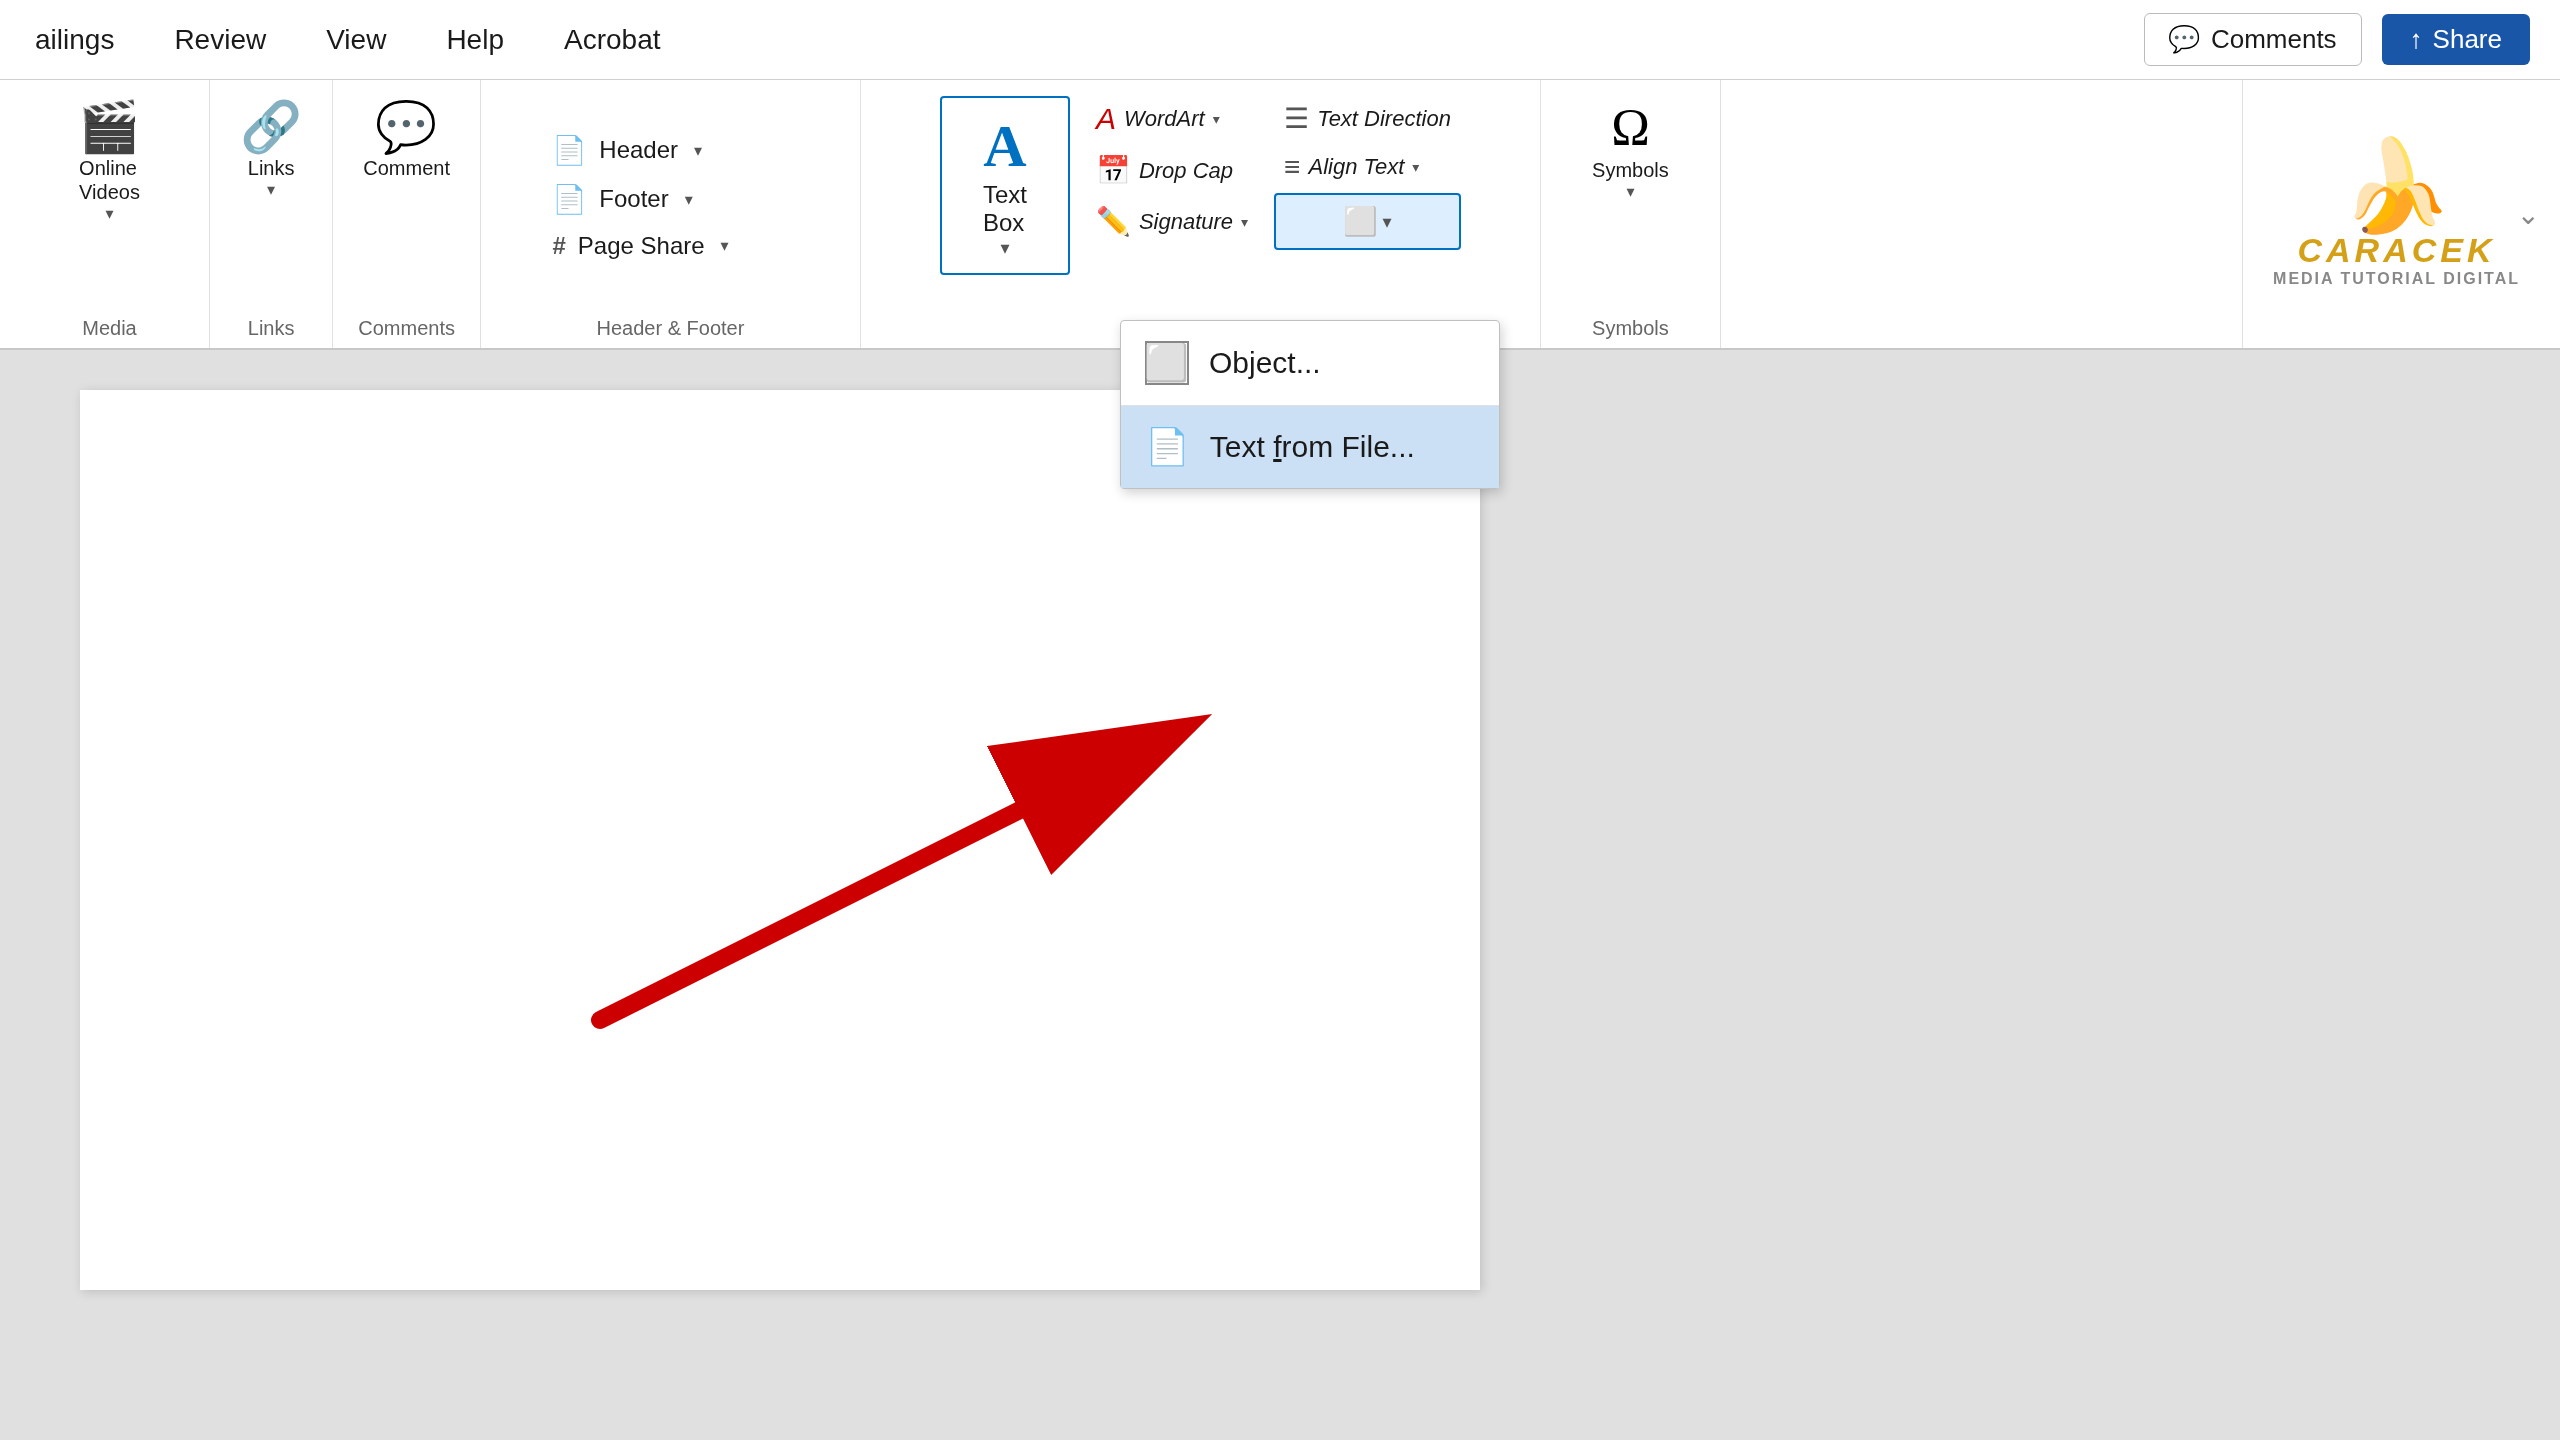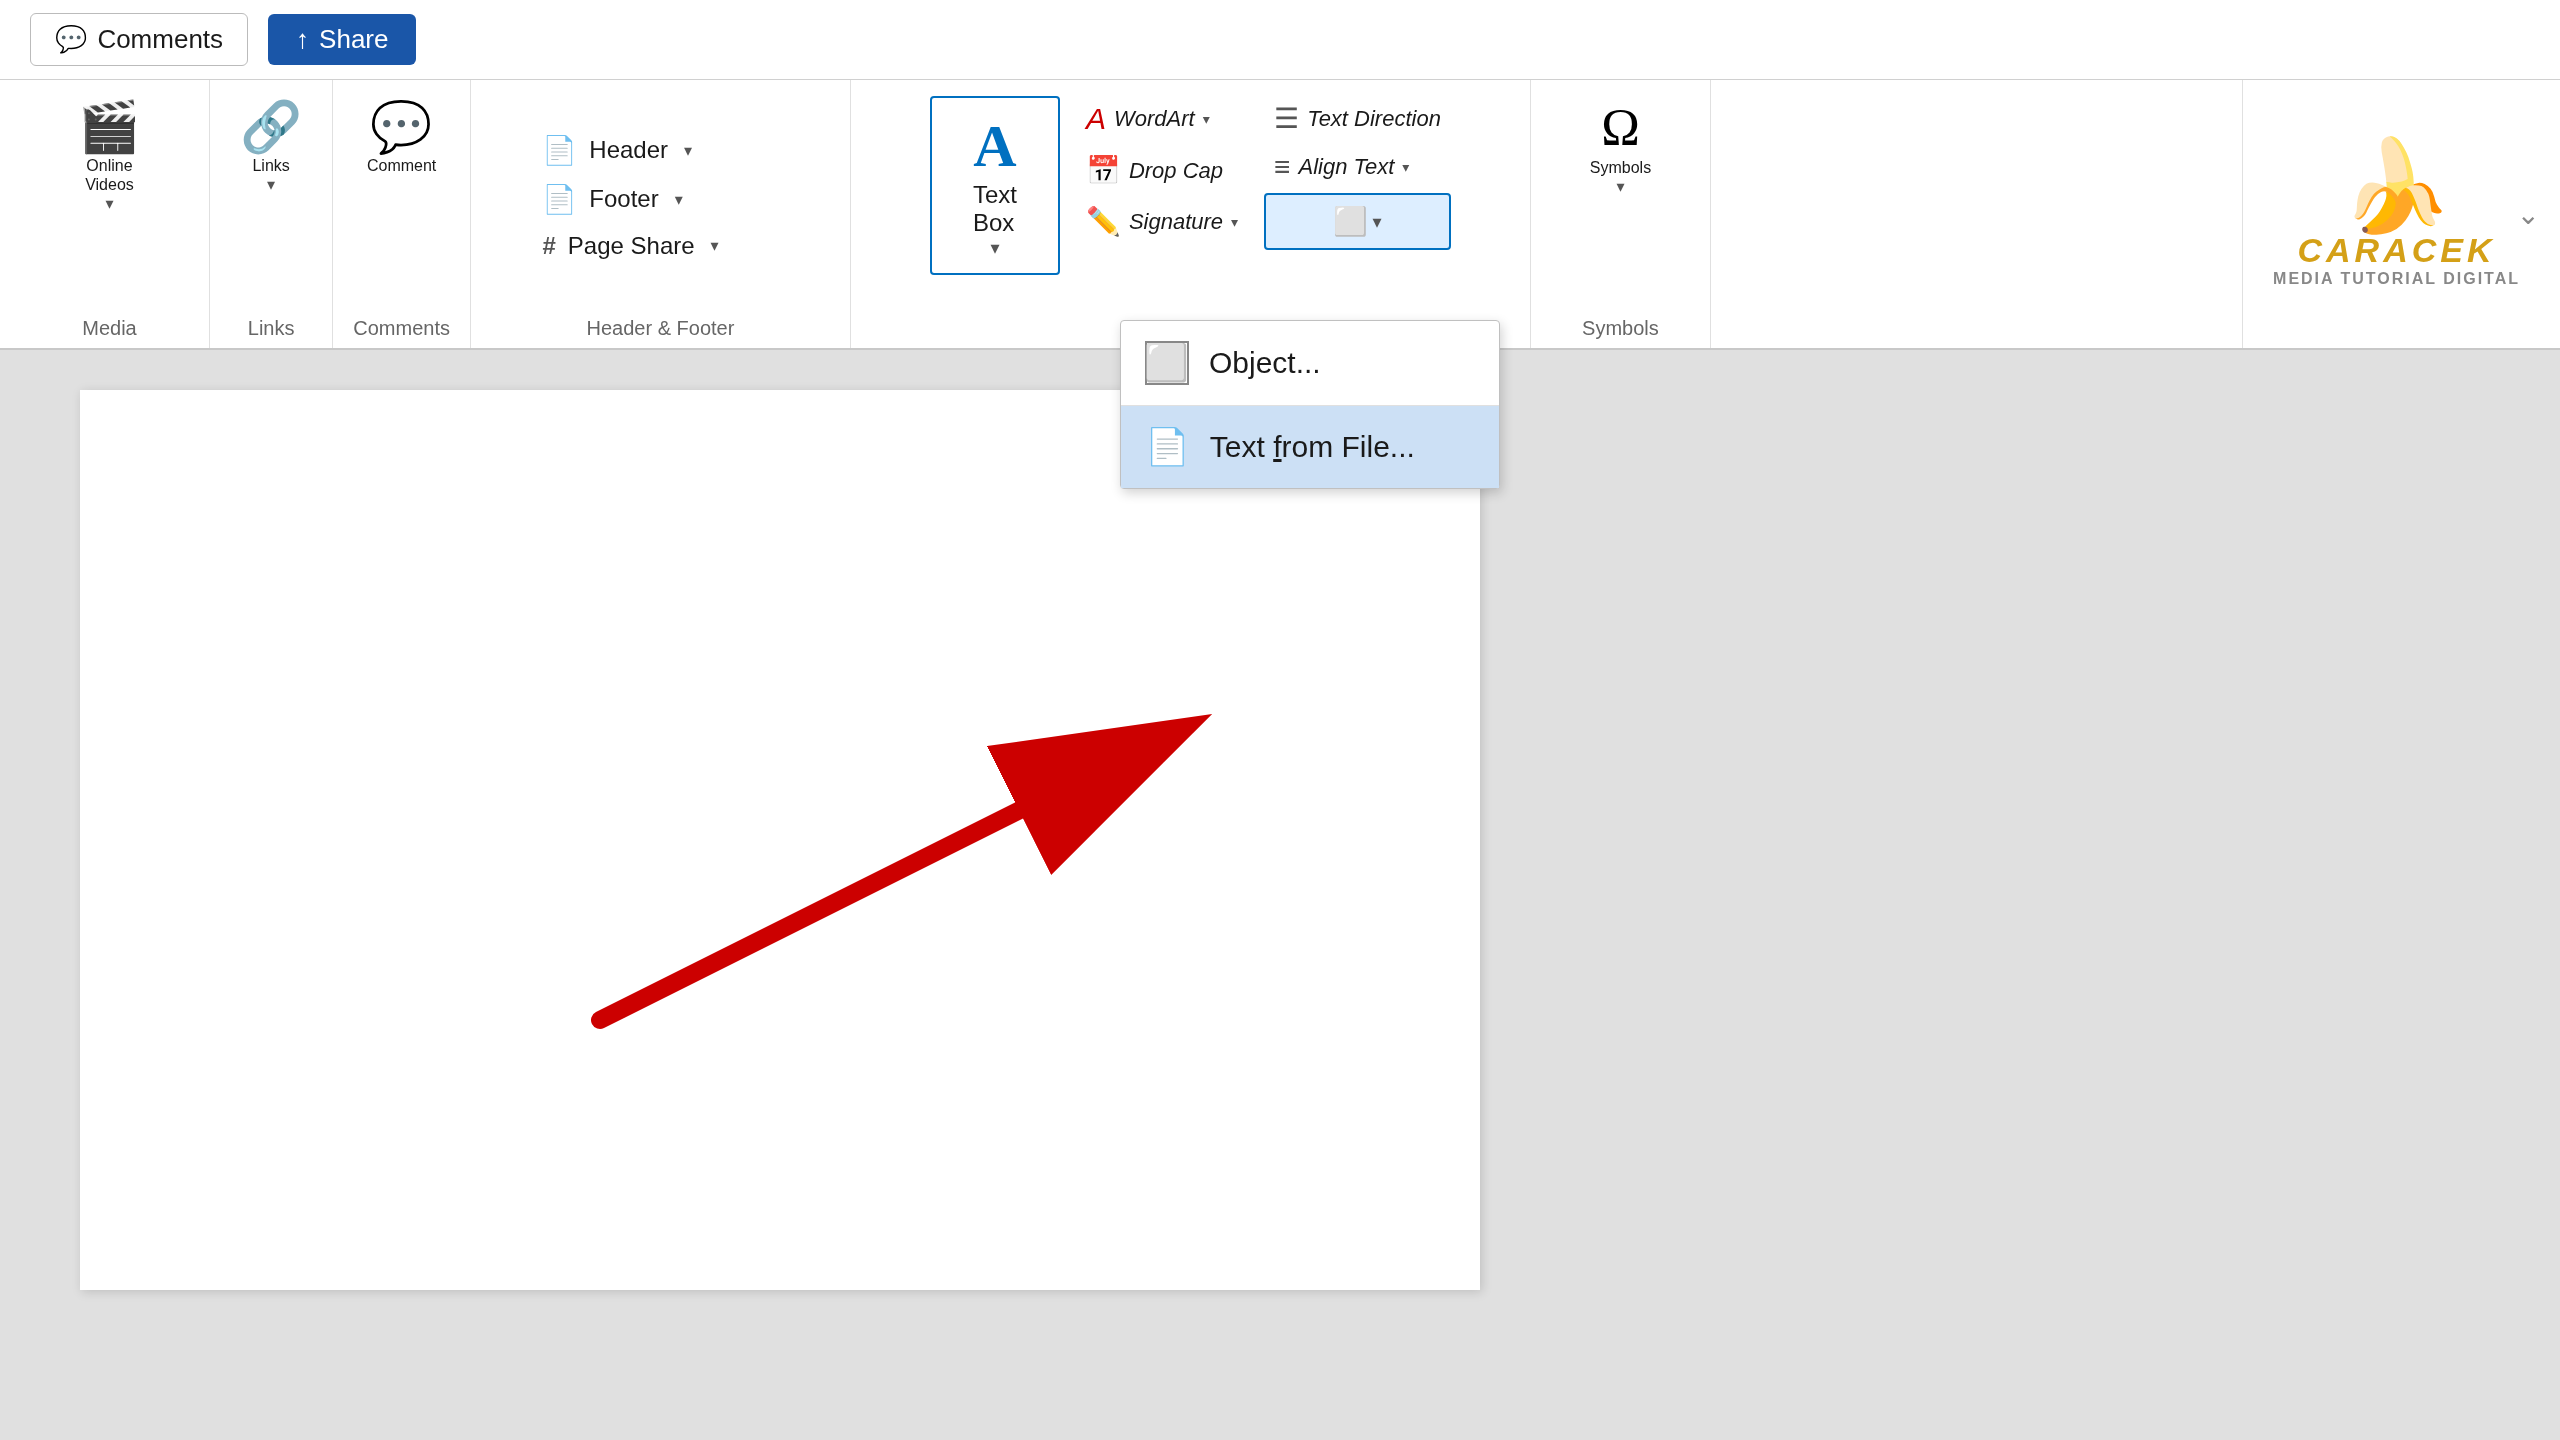--- a/index.html
+++ b/index.html
@@ -108,22 +108,21 @@
       padding: 6px 10px;
       border-radius: 4px;
       min-width: 70px;
     }
     .rb-btn .icon-large {
       font-size: 50px;
       line-height: 1;
       margin-bottom: 4px;
     }
     .rb-btn .btn-label {
-      font-size: 16px;
-      text-align: center;
+      font-size: 20px;
       color: #1a1a1a;
       line-height: 1.2;
     }
     .rb-btn .dropdown-arrow {
       font-size: 16px;
       color: #555;
     }
 
     
     .media-group { min-width: 200px; }
@@ -292,20 +291,27 @@
       pointer-events: none;
     }
 
     
     .underline-f { text-decoration: underline; }
   </style>
 </head>
 <body>
 
 <div class="top-bar">
+  <div class="top-bar-left">
+    <span class="top-bar-nav-item">ailings</span>
+    <span class="top-bar-nav-item">Review</span>
+    <span class="top-bar-nav-item">View</span>
+    <span class="top-bar-nav-item">Help</span>
+    <span class="top-bar-nav-item">Acrobat</span>
+  </div>
   <div class="top-bar-right">
     <button class="btn-comments">
       <span>💬</span>
       <span>Comments</span>
     </button>
     <button class="btn-share">
       <span>↑</span>
       <span>Share</span>
     </button>
   </div>

